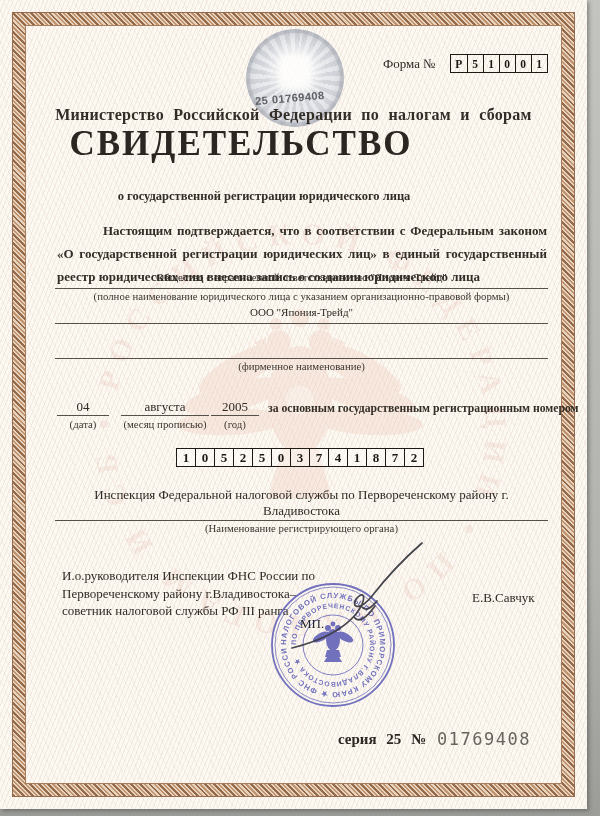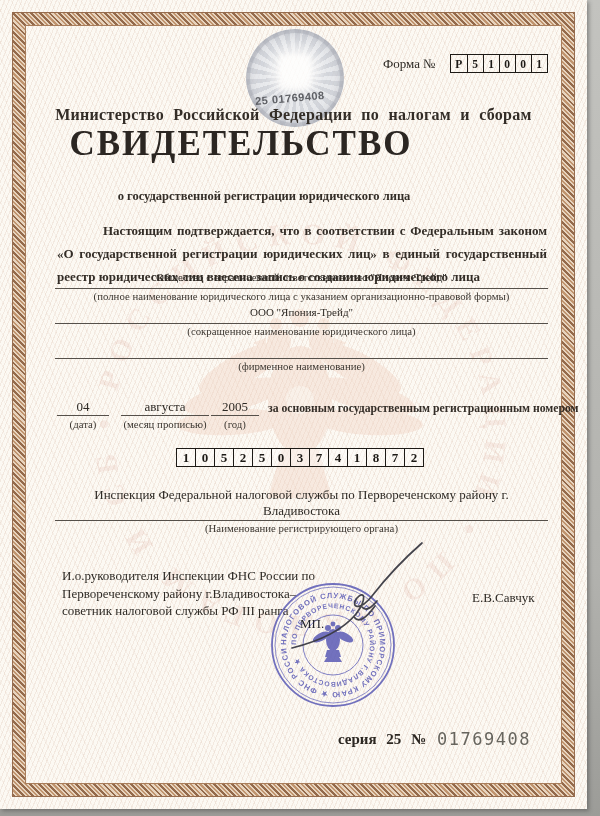--- a/index.html
+++ b/index.html
@@ -166,21 +166,20 @@
   <div class="subtitle">о государственной регистрации юридического лица</div>
 
   <div class="body-par">Настоящим подтверждается, что в соответствии с Федеральным законом «О государственной регистрации юридических лиц» в единый государственный реестр юридических лиц внесена запись о создании юридического лица</div>
 
   <div class="field f1">
     <div class="value">Общество с ограниченной ответственностью "Япония-Трейд"</div>
     <div class="caption">(полное наименование юридического лица с указанием организационно-правовой формы)</div>
   </div>
   <div class="field f2">
     <div class="value">ООО "Япония-Трейд"</div>
-    <div class="caption">(сокращенное наименование юридического лица)</div>
   </div>
   <div class="field f3">
     <div class="value"></div>
     <div class="caption">(фирменное наименование)</div>
   </div>
 
   <div class="date-row">
     <div class="fld d-day">
       <div class="v">04</div>
       <div class="c">(дата)</div>

